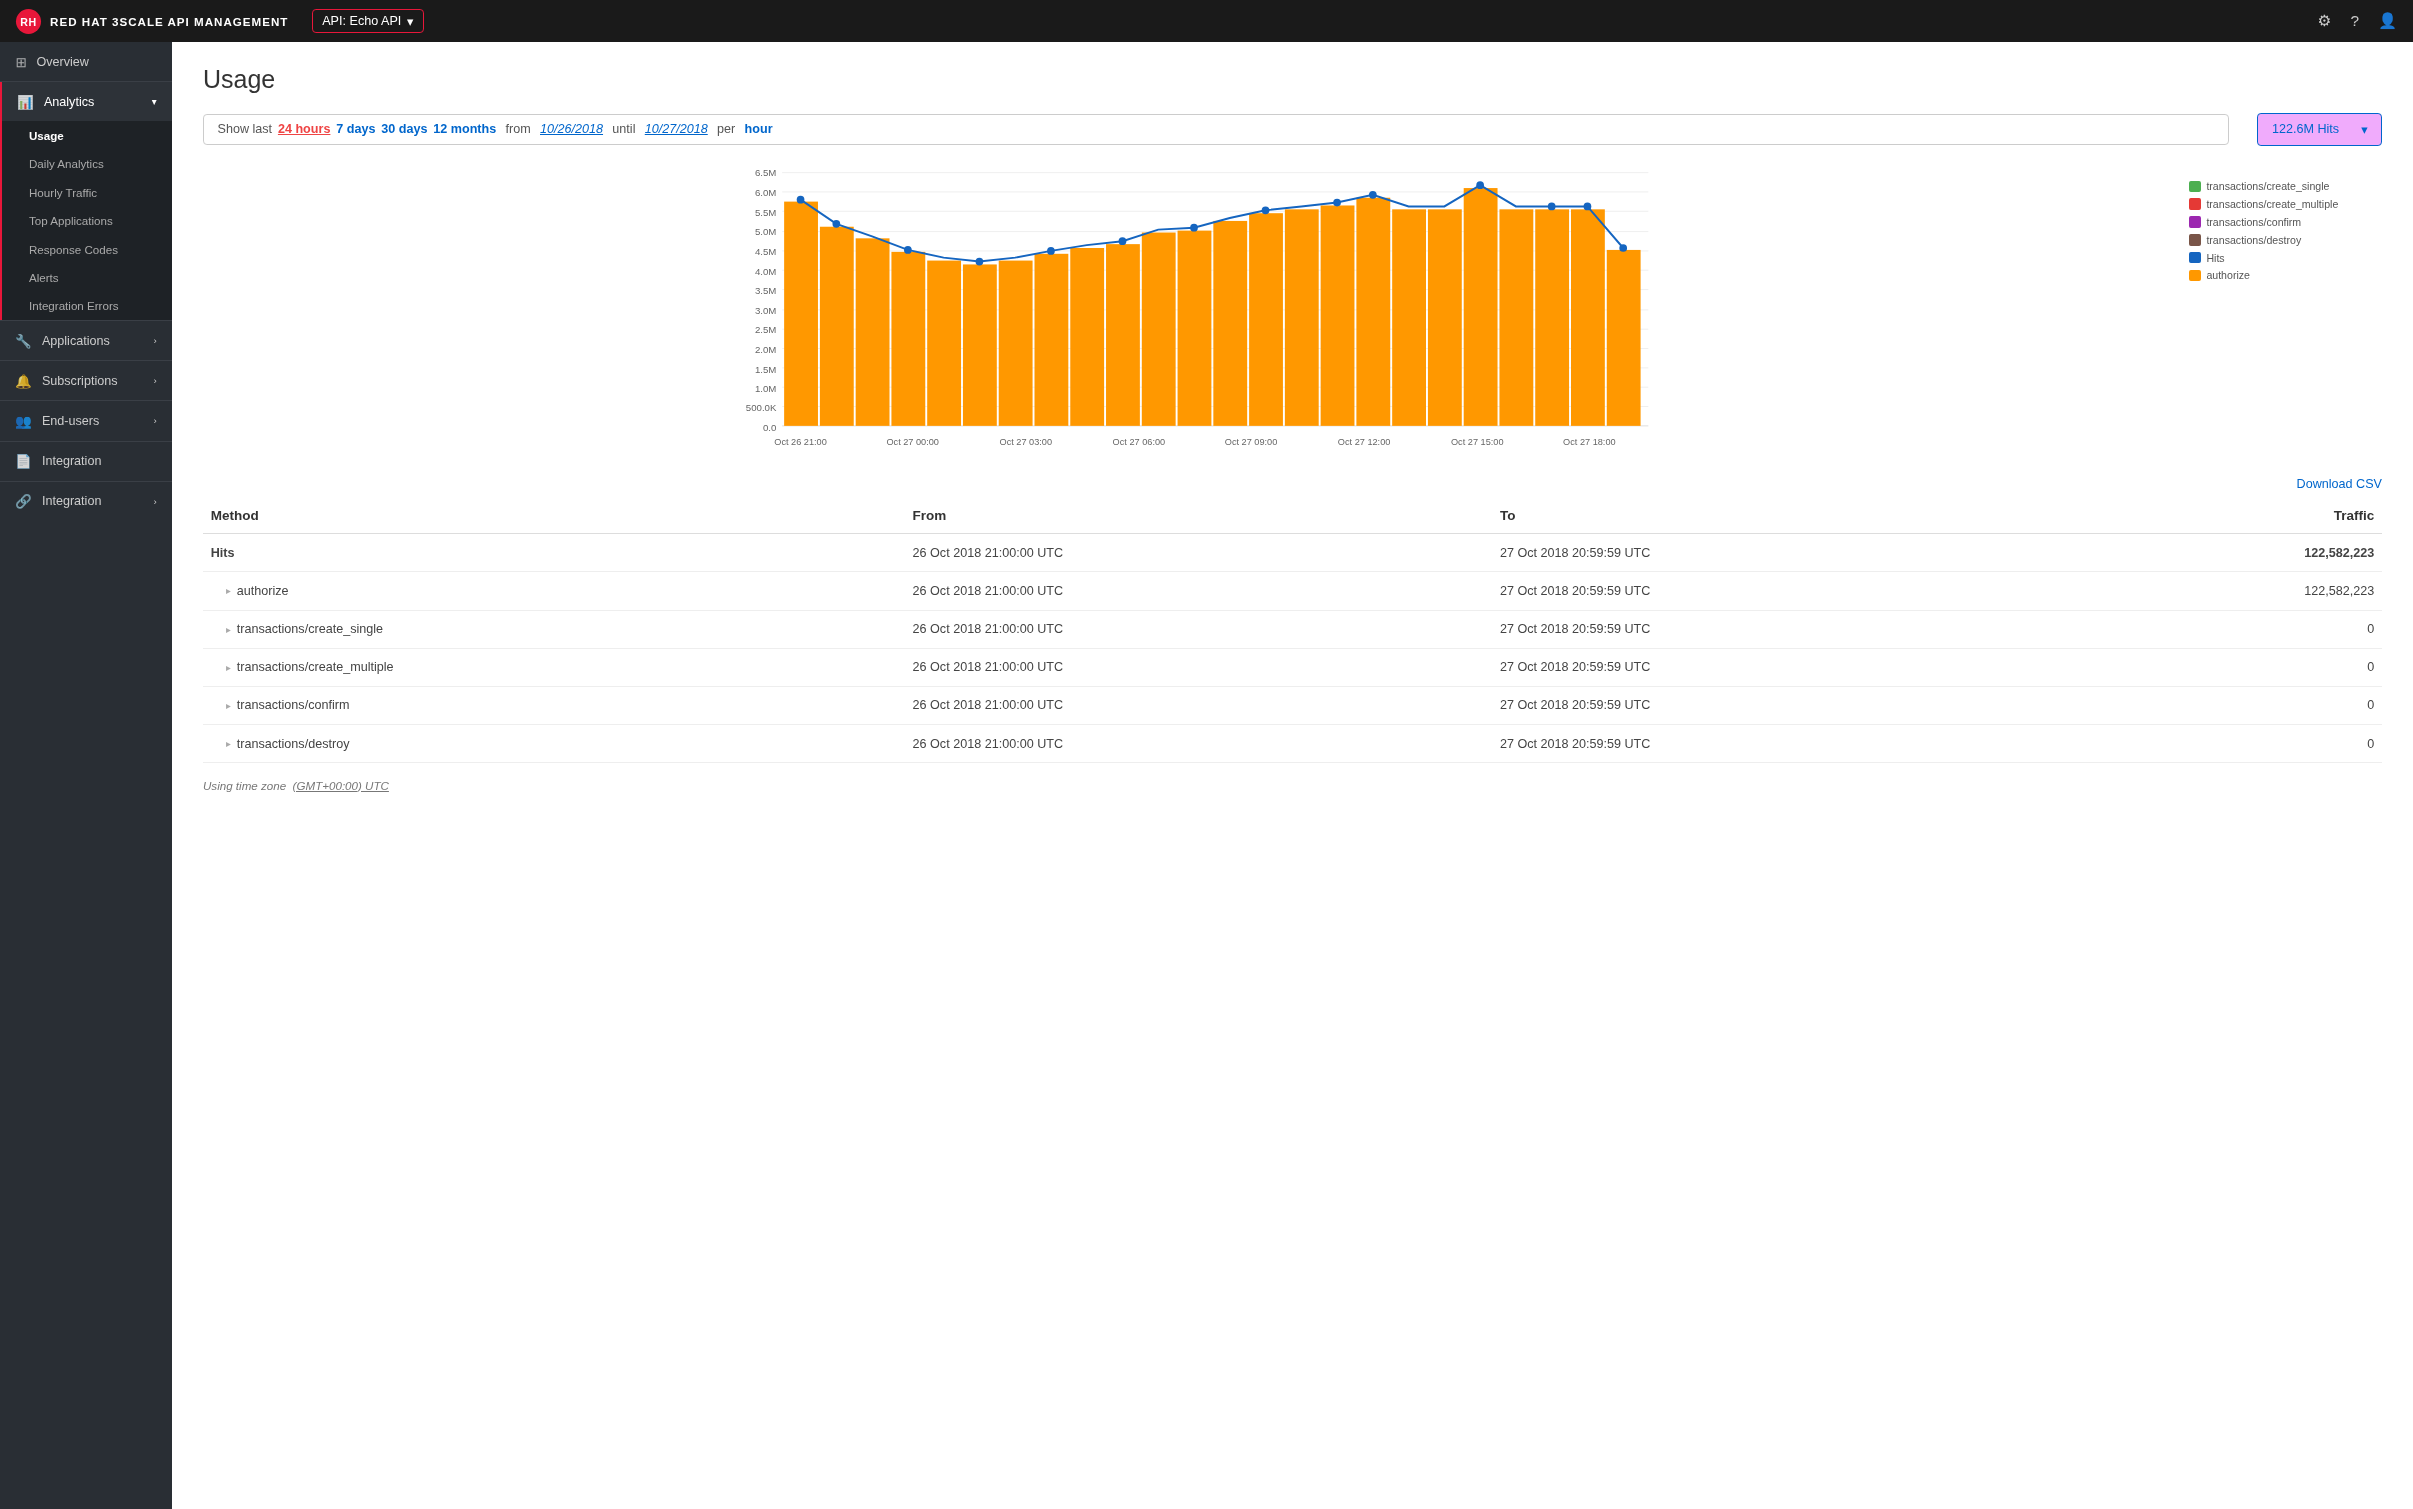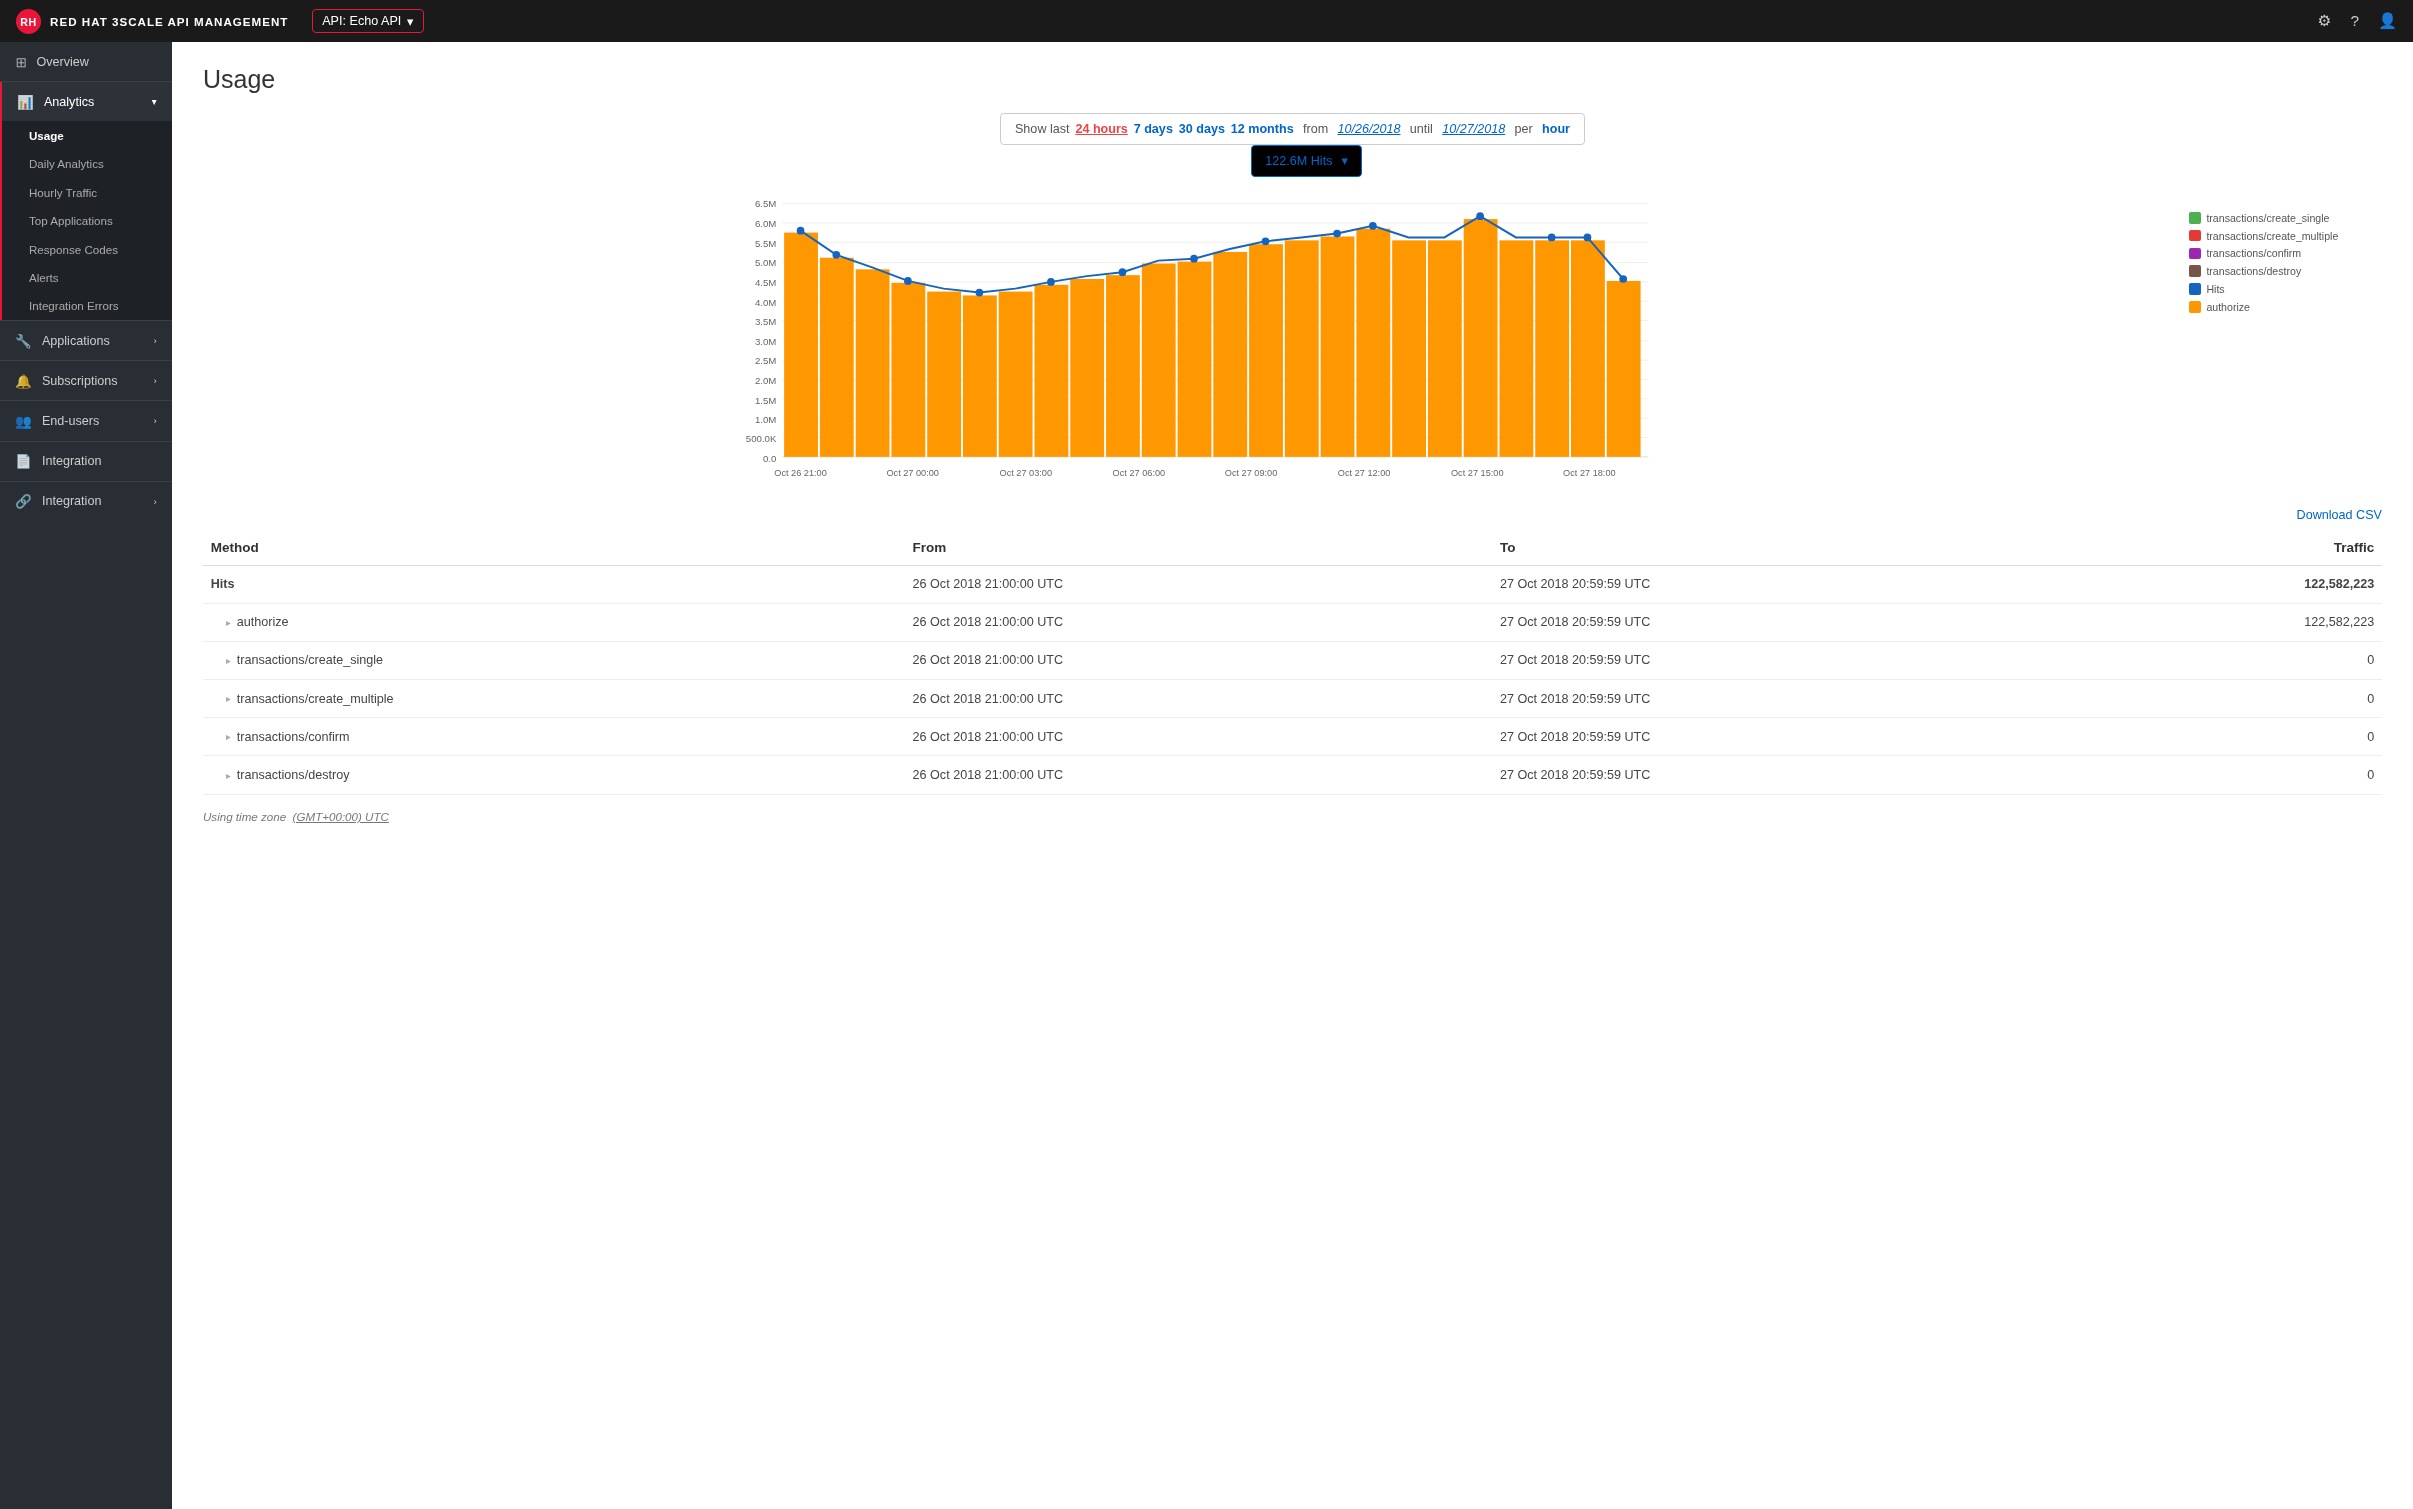--- a/index.html
+++ b/index.html
@@ -123,21 +123,20 @@
       color: #333;
       margin-bottom: 19.3px;
     }
 
     
     .filter-bar {
       display: flex;
       align-items: center;
       gap: 0;
       margin-bottom: 15.4px;
-      flex-direction: column;
     }
     .filter-box {
       border: 1px solid #ccc;
       border-radius: 3.9px;
       padding: 7.7px 13.5px;
       display: flex;
       align-items: center;
       gap: 5.8px;
       font-size: 12.6px;
       color: #555;
@@ -151,25 +150,25 @@
     }
     .filter-box a.active { color: #ef4444; font-weight: 700; text-decoration: underline; }
     .filter-box .date-range { font-style: italic; color: #555; }
     .filter-box .date-range a { font-style: italic; color: #0066cc; text-decoration: underline; font-weight: normal; }
 
     .hits-button {
       border: 1px solid #0066cc;
       border-radius: 3.9px;
       padding: 7.7px 13.5px;
       color: #0066cc;
-      background: #000000;
+      background: #f0abfc;
       cursor: pointer;
       display: flex;
       align-items: center;
-      gap: 9px;
+      gap: 22px;
       font-size: 12.6px;
       margin-left: 28px;
       white-space: nowrap;
     }
 
     
     .chart-container {
       display: flex;
       gap: 4px;
       margin-bottom: 23px;

